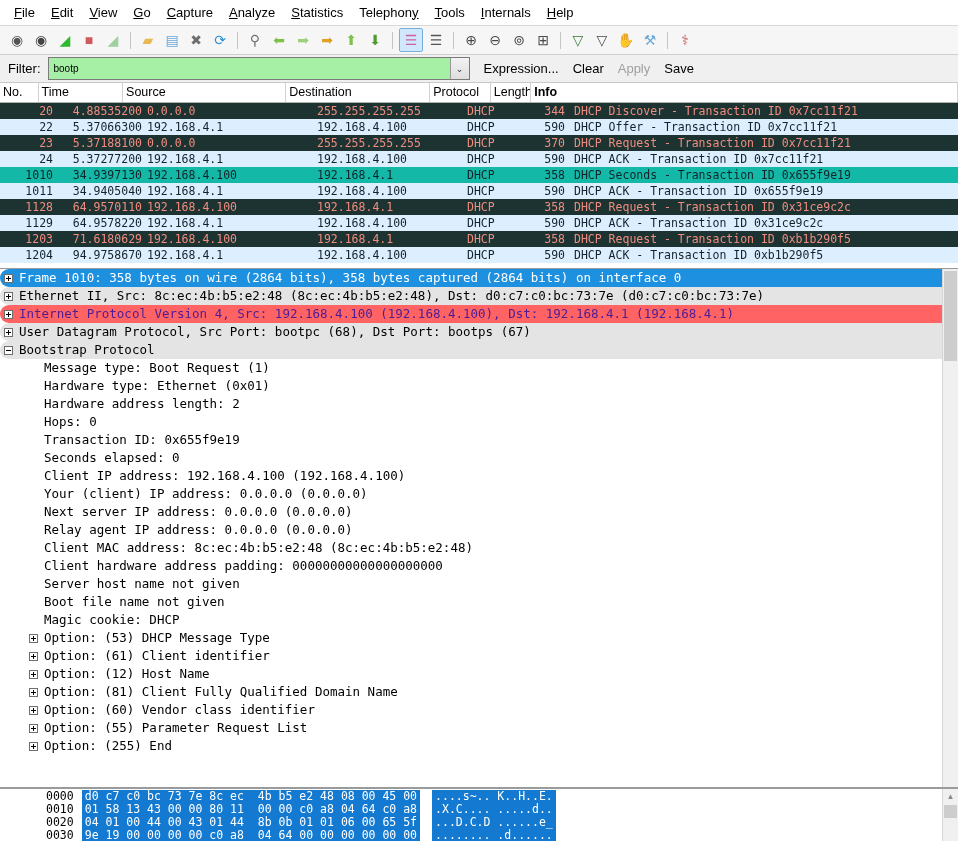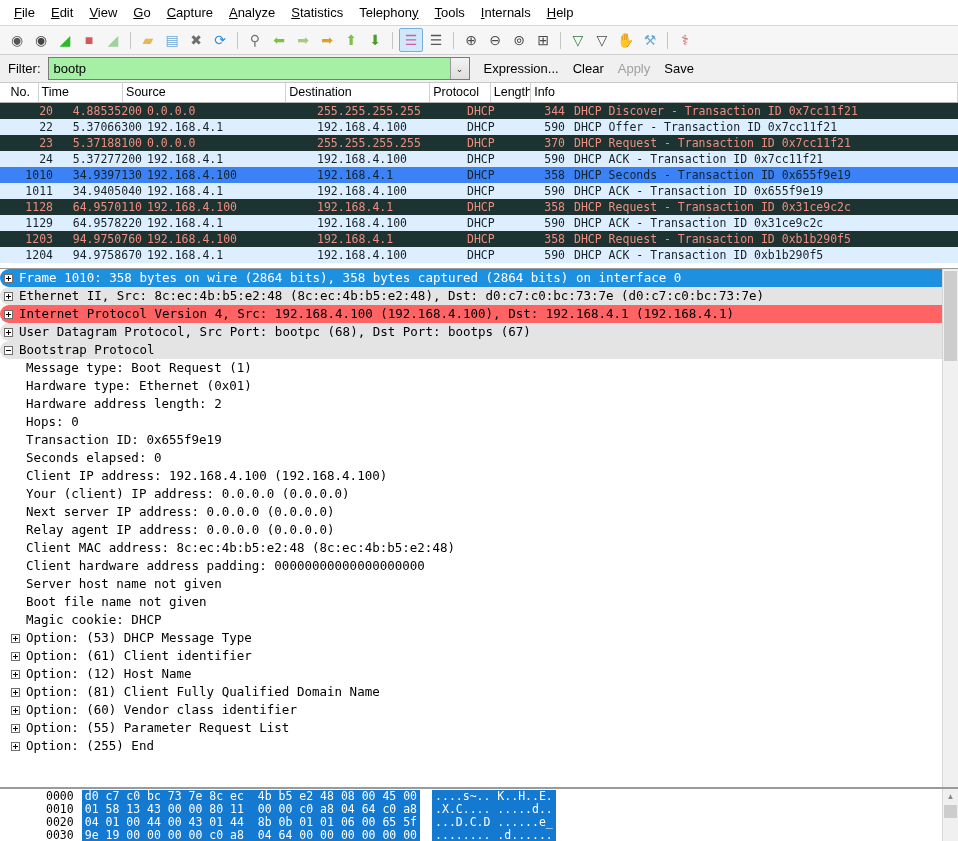--- a/index.html
+++ b/index.html
@@ -87,21 +87,21 @@
     border: 1px solid #7a7a7a;
     background: #a6f0a6;
     align-items: stretch;
   }
   .filter-input {
     flex: 1;
     background: #a6f0a6;
     border: none;
     outline: none;
     font-family: "Liberation Sans", sans-serif;
-    font-size: 13px;
+    font-size: 10px;
     padding-left: 5px;
     color: #000;
   }
   .filter-drop {
     width: 18px;
     background: linear-gradient(#f3f3f3,#dedede);
     border-left: 1px solid #9a9a9a;
     display: flex; align-items: center; justify-content: center;
     font-size: 9px; color: #333;
   }
@@ -161,21 +161,21 @@
   .c-no     { width: 40px;  text-align: right; padding-right: 3px; }
   .c-time   { width: 88px;  text-align: right; padding-right: 2px; }
   .c-src    { width: 170px; padding-left: 3px; }
   .c-dst    { width: 150px; padding-left: 3px; }
   .c-proto  { width: 63px;  padding-left: 3px; }
   .c-len    { width: 42px;  text-align: right; padding-right: 4px; }
   .c-info   { padding-left: 5px; }
 
   .prow.dark  { background: #1c3331; color: #f08d80; }
   .prow.light { background: #ddeeff; color: #14232b; }
-  .prow.sel   { background: #3b82f6; color: #14232b; }
+  .prow.sel   { background: #14b8a6; color: #14232b; }
 
   .highlight-box {
     position: absolute;
     border: 2px solid #e02020;
     box-sizing: border-box;
     pointer-events: none;
   }
 
   
   .detail-wrap {
@@ -194,21 +194,21 @@
   .drow {
     height: 18px;
     line-height: 18px;
     white-space: nowrap;
     display: flex;
     align-items: center;
     padding-left: 4px;
     border-radius: 9px;
   }
   .drow.blue { background: #1e90e0; color: #ffffff; }
-  .drow.red  { background: #ff6363; color: #000000; }
+  .drow.red  { background: #ff6363; color: #4c1d95; }
   .drow.grey { background: #e4e4e4; color: #000000; }
   .expander {
     display: inline-block;
     width: 9px; height: 9px;
     border: 1px solid #6e6e6e;
     background: #ffffff;
     margin-right: 6px;
     position: relative;
     flex: 0 0 auto;
     box-sizing: border-box;
@@ -225,21 +225,21 @@
     position: absolute;
     left: 3px; top: 1px;
     width: 1px; height: 5px;
     background: #000;
   }
   .expander.blank {
     border: none; background: none;
   }
   .expander.blank::before, .expander.blank::after { display: none; }
   .dlabel { white-space: pre; }
-  .indent1 { padding-left: 11px; }
+  .indent1 { padding-left: 29px; }
 
   
   .hex-wrap {
     flex: 0 0 auto;
     height: 52px;
     background: #ffffff;
     display: flex;
     overflow: hidden;
     position: relative;
     border-top: 1px solid #9a9a9a;
@@ -392,27 +392,27 @@
       <div class="filter-drop">⌄</div>
     </div>
     <span class="fb-action">Expression...</span>
     <span class="fb-action">Clear</span>
     <span class="fb-action disabled">Apply</span>
     <span class="fb-action">Save</span>
   </div>
 
   <div class="packet-list-wrap">
     <div class="plist-head" id="plist-head">
-        <div class="hcell" style="width: 40px; text-align: center;">No.</div>
+        <div class="hcell" style="width: 40px;">No.</div>
         <div class="hcell" style="width: 88px;">Time</div>
         <div class="hcell" style="width: 170px;">Source</div>
         <div class="hcell" style="width: 150px;">Destination</div>
         <div class="hcell" style="width: 63px;">Protocol</div>
         <div class="hcell" style="width: 42px;">Length</div>
-        <div class="hcell" style="width: 445px;">Info</div>
+        <div class="hcell" style="width: 445px; font-weight: bold;">Info</div>
       </div>
     <div class="plist-rows" id="plist-rows">
         <div class="prow dark">
           <div class="c c-no">20</div>
           <div class="c c-time">4.88535200</div>
           <div class="c c-src">0.0.0.0</div>
           <div class="c c-dst">255.255.255.255</div>
           <div class="c c-proto">DHCP</div>
           <div class="c c-len">344</div>
           <div class="c c-info">DHCP Discover - Transaction ID 0x7cc11f21</div>
@@ -475,21 +475,21 @@
           <div class="c c-no">1129</div>
           <div class="c c-time">64.9578220</div>
           <div class="c c-src">192.168.4.1</div>
           <div class="c c-dst">192.168.4.100</div>
           <div class="c c-proto">DHCP</div>
           <div class="c c-len">590</div>
           <div class="c c-info">DHCP ACK      - Transaction ID 0x31ce9c2c</div>
         </div>
         <div class="prow dark">
           <div class="c c-no">1203</div>
-          <div class="c c-time">94.9750760</div>
+          <div class="c c-time">71.6180629</div>
           <div class="c c-src">192.168.4.100</div>
           <div class="c c-dst">192.168.4.1</div>
           <div class="c c-proto">DHCP</div>
           <div class="c c-len">358</div>
           <div class="c c-info">DHCP Request  - Transaction ID 0xb1b290f5</div>
         </div>
         <div class="prow light">
           <div class="c c-no">1204</div>
           <div class="c c-time">94.9758670</div>
           <div class="c c-src">192.168.4.1</div>

